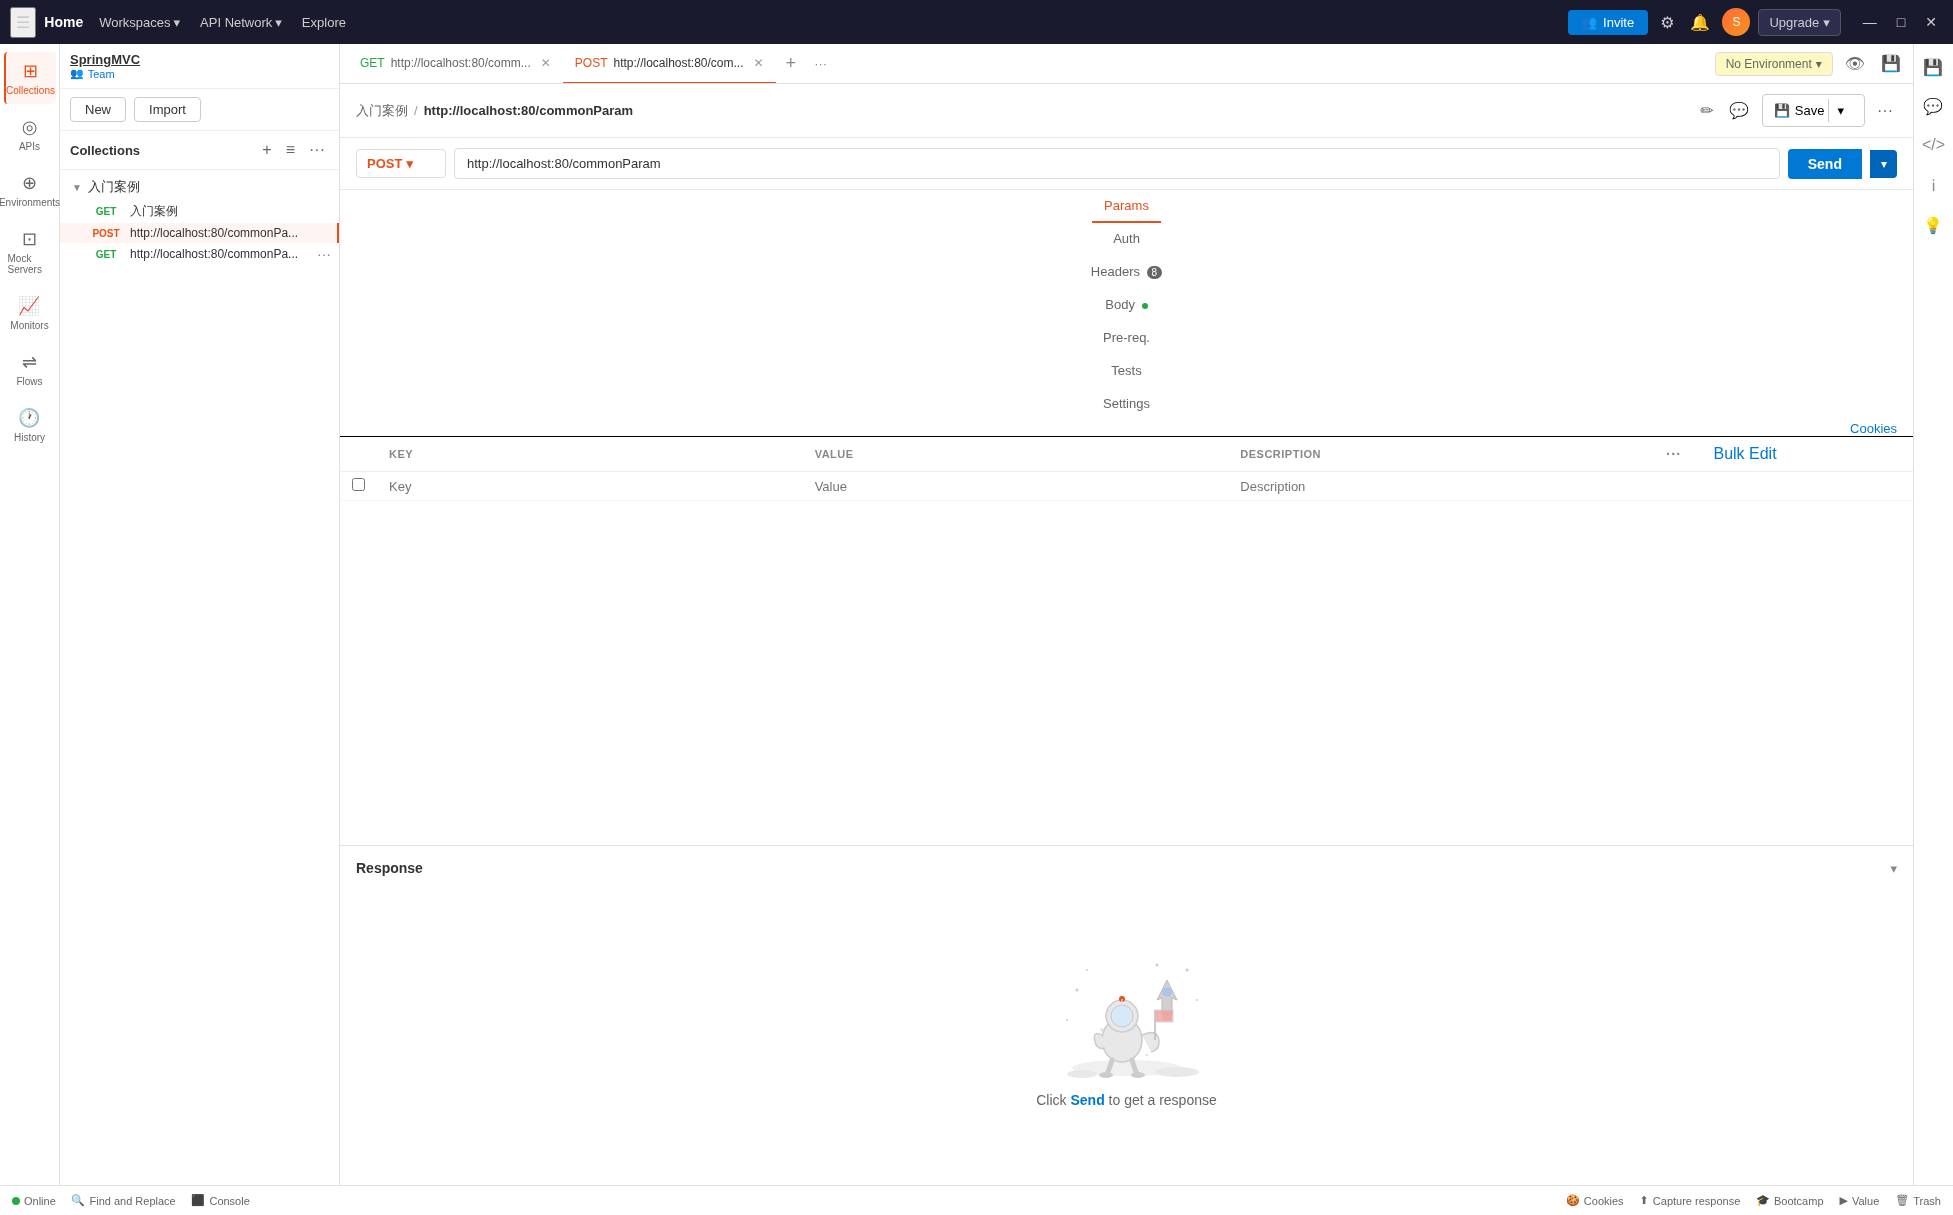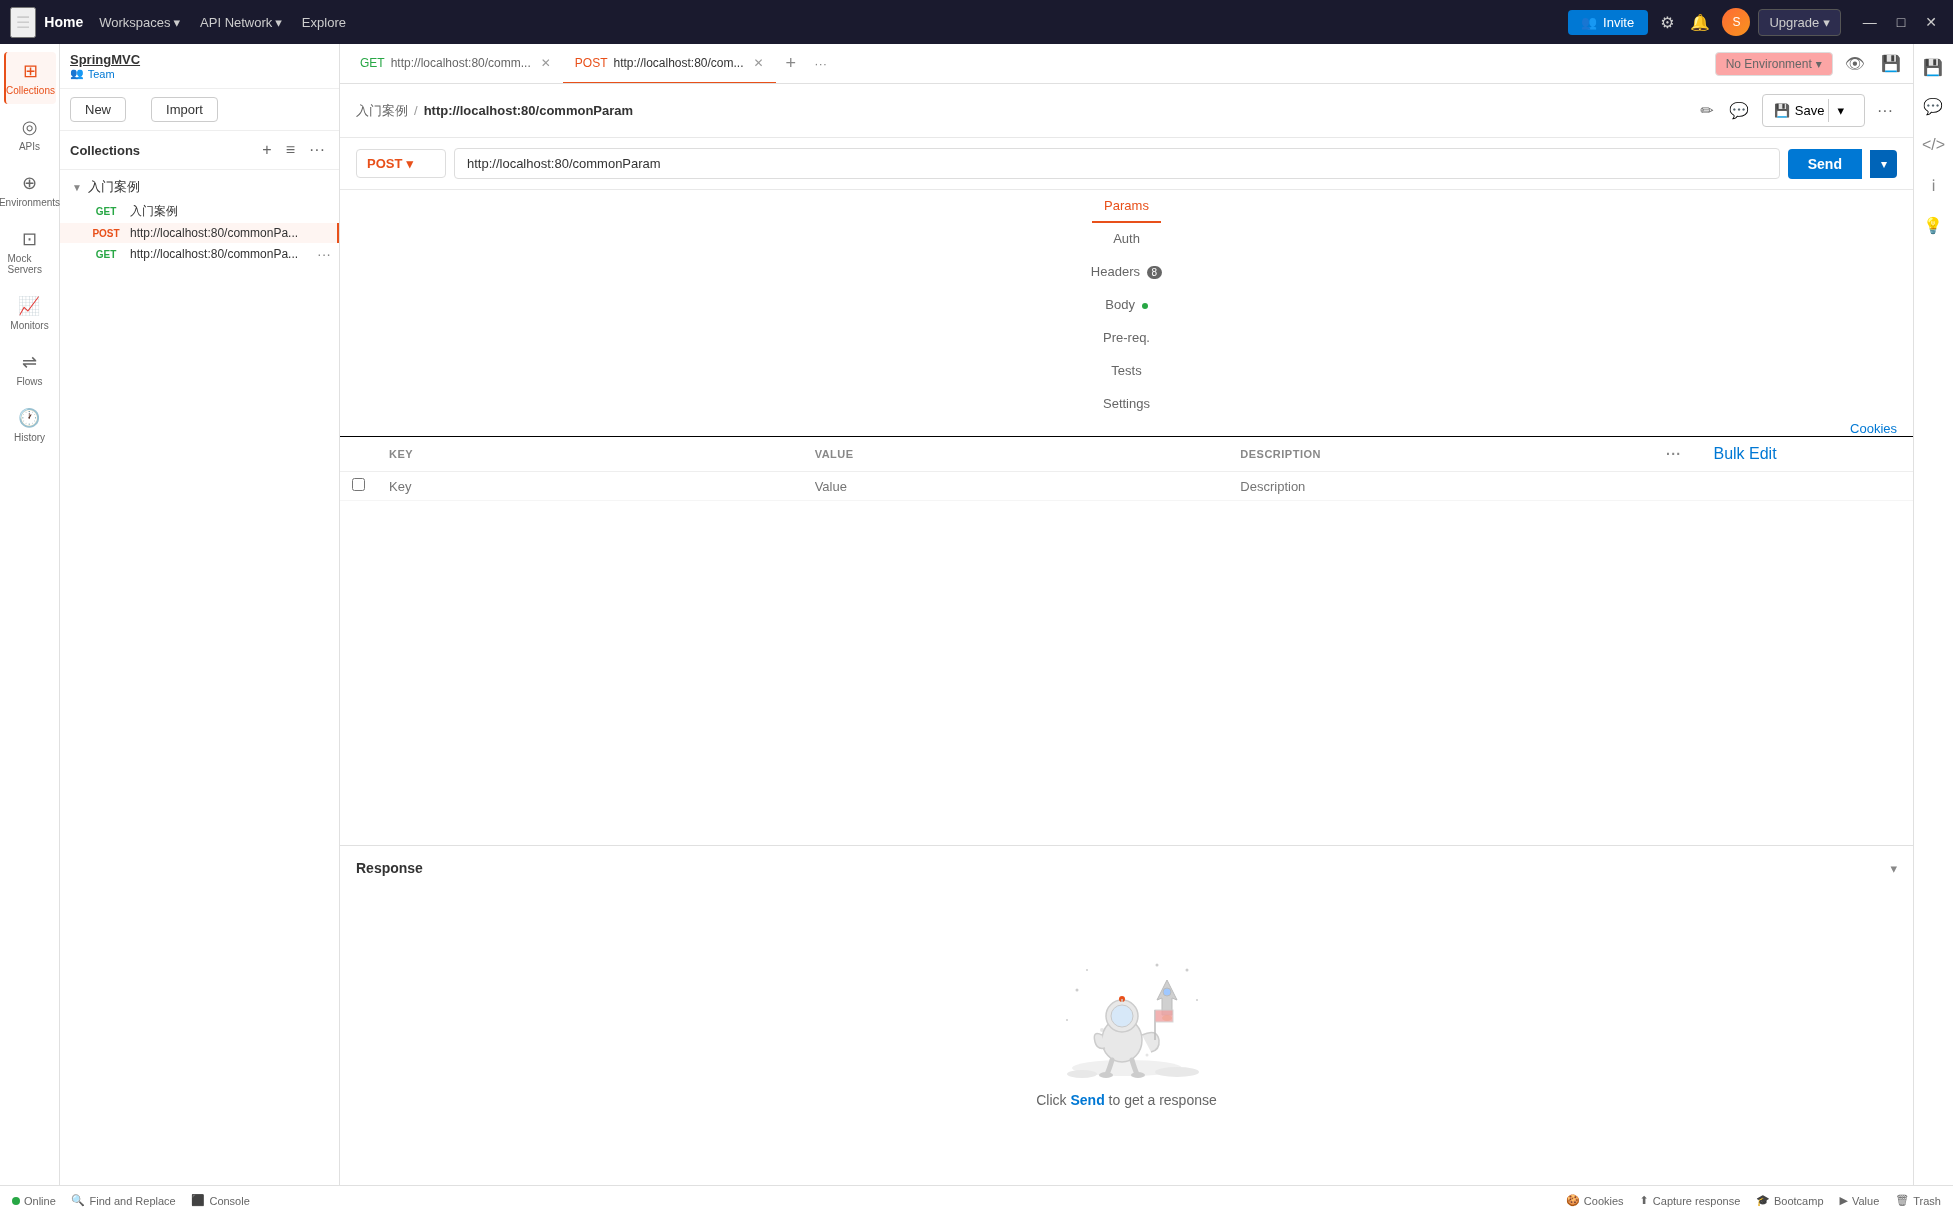--- a/index.html
+++ b/index.html
@@ -36,21 +36,21 @@
     .collections-panel { width: 280px; background: #fff; border-right: 1px solid #e0e0e0; display: flex; flex-direction: column; }
     .panel-header { display: flex; align-items: center; padding: 8px 10px; border-bottom: 1px solid #eee; gap: 8px; }
     .panel-title { font-weight: 600; font-size: 13px; color: #333; flex: 1; }
     .panel-header-actions { display: flex; gap: 6px; align-items: center; }
     .panel-action-btn { background: none; border: none; cursor: pointer; color: #666; font-size: 16px; padding: 2px 4px; border-radius: 3px; }
     .workspace-header { padding: 8px 10px; display: flex; align-items: center; gap: 8px; border-bottom: 1px solid #eee; }
     .workspace-title { font-size: 13px; font-weight: 600; color: #333; text-decoration: underline; }
     .team-badge { display: flex; align-items: center; gap: 4px; color: #0078d4; font-size: 11px; }
     .new-import-bar { display: flex; gap: 8px; padding: 8px 10px; border-bottom: 1px solid #eee; }
     .new-btn { background: #fff; border: 1px solid #ccc; border-radius: 4px; padding: 4px 14px; font-size: 13px; cursor: pointer; color: #333; }
-    .import-btn { background: #fff; border: 1px solid #ccc; border-radius: 4px; padding: 4px 14px; font-size: 13px; cursor: pointer; color: #333; margin-left: 17px; }
+    .import-btn { background: #fff; border: 1px solid #ccc; border-radius: 4px; padding: 4px 14px; font-size: 13px; cursor: pointer; color: #333; }
     .collection-tree { flex: 1; overflow-y: auto; padding: 4px 0; }
     .tree-item { padding: 4px 8px 4px 12px; cursor: pointer; display: flex; align-items: center; gap: 6px; color: #333; font-size: 13px; }
     .tree-chevron { font-size: 10px; color: #888; }
     .tree-item-name { flex: 1; }
     .method-badge { font-size: 10px; font-weight: 700; padding: 1px 4px; border-radius: 2px; min-width: 36px; text-align: center; }
     .method-get { color: #28a745; }
     .method-post { color: #e8501a; }
     .tree-sub-item { padding: 3px 8px 3px 28px; cursor: pointer; display: flex; align-items: center; gap: 6px; color: #333; font-size: 12px; }
     .tree-sub-item.active { background: #fef5f2; border-right: 2px solid #e8501a; }
 
@@ -58,21 +58,21 @@
     .main-content { flex: 1; display: flex; flex-direction: column; background: #f9f9f9; overflow: hidden; }
 
     
     .tabs-bar { display: flex; align-items: center; background: #fff; border-bottom: 1px solid #e0e0e0; height: 40px; padding: 0 8px; gap: 0; overflow-x: auto; }
     .tab { display: flex; align-items: center; gap: 6px; padding: 0 12px; height: 40px; cursor: pointer; border-bottom: 2px solid transparent; color: #666; font-size: 12px; white-space: nowrap; }
     .tab.active { border-bottom: 2px solid #e8501a; color: #333; }
     .tab-close { color: #999; font-size: 12px; margin-left: 4px; }
     .tab-add-btn { padding: 0 10px; color: #888; font-size: 18px; cursor: pointer; }
     .tab-more-btn { padding: 0 8px; color: #888; cursor: pointer; }
     .tab-env { margin-left: auto; display: flex; align-items: center; gap: 8px; }
-    .env-select { border: 1px solid #ddd; border-radius: 4px; padding: 4px 10px; font-size: 12px; color: #666; background: #fca5a5; cursor: pointer; display: flex; align-items: center; gap: 4px; }
+    .env-select { border: 1px solid #ddd; border-radius: 4px; padding: 4px 10px; font-size: 12px; color: #666; background: #fef9c3; cursor: pointer; display: flex; align-items: center; gap: 4px; }
 
     
     .request-area { flex: 1; display: flex; flex-direction: column; padding: 0; overflow: hidden; }
     .request-header { display: flex; align-items: center; padding: 10px 16px; border-bottom: 1px solid #e8e8e8; background: #fff; gap: 8px; }
     .breadcrumb { display: flex; align-items: center; gap: 6px; color: #666; font-size: 13px; flex: 1; }
     .breadcrumb-sep { color: #999; }
     .breadcrumb-current { font-weight: 600; color: #333; }
     .request-actions { display: flex; align-items: center; gap: 8px; }
     .save-btn { background: #fff; border: 1px solid #ccc; border-radius: 4px; padding: 4px 12px; font-size: 13px; cursor: pointer; display: flex; align-items: center; gap: 4px; }
     .save-dropdown { border-left: 1px solid #ccc; padding: 4px 8px; cursor: pointer; }

